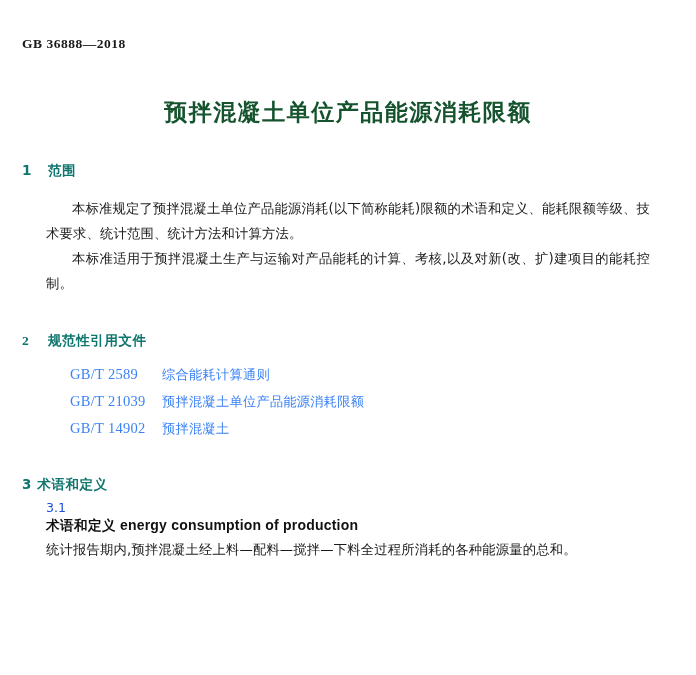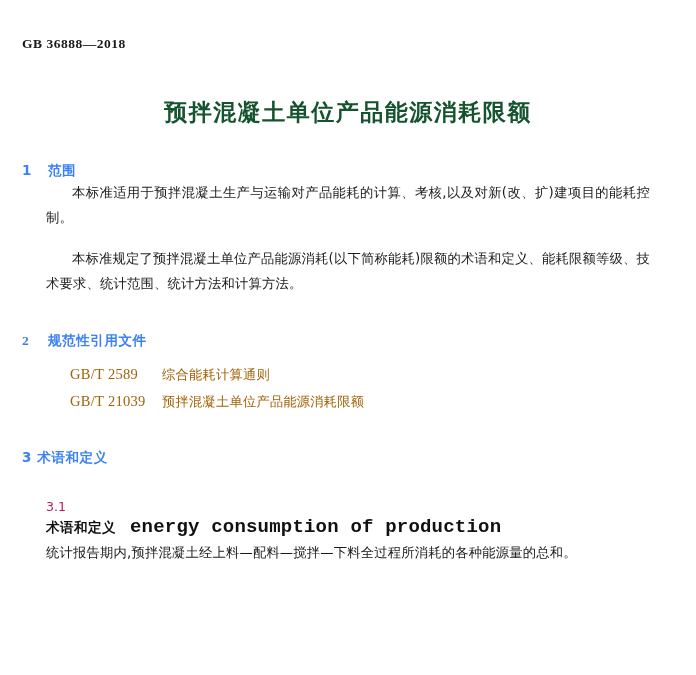--- a/index.html
+++ b/index.html
@@ -36,21 +36,21 @@
     font-weight: bold;
     font-size: 23px;
     letter-spacing: 1.5px;
     color: #14532d;
     margin-top: 45px;
   }
   .clause-head {
     font-family: "DejaVu Sans", sans-serif;
     font-weight: bold;
     font-size: 13.5px;
-    color: #3b82f6;
+    color: #0f766e;
     margin-top: 34px;
     letter-spacing: 0.6px;
   }
   .clause-head .num {
     display: inline-block;
     width: 26px;
   }
   .clause-head.tight {
   }
   .para {
@@ -66,59 +66,59 @@
   .para.indent {
     text-indent: 26px;
   }
   .para.follow {
     margin-top: 0;
   }
   .ref-line {
     font-family: "Liberation Serif", serif;
     font-size: 14.5px;
     line-height: 27px;
-    color: #a16207;
+    color: #3b82f6;
     padding-left: 48px;
     letter-spacing: 0.3px;
   }
   .ref-line .ref-code {
     display: inline-block;
     min-width: 92px;
   }
   .ref-line .ref-name {
     font-family: "DejaVu Sans", sans-serif;
     font-size: 13.2px;
   }
   .refs-block {
     margin-top: 11px;
   }
   .term-num {
     font-family: "DejaVu Sans", sans-serif;
     font-size: 12.6px;
-    color: #be185d;
-    margin-top: 32px;
+    color: #1d4ed8;
+    margin-top: 6px;
     padding-left: 24px;
   }
   .term-line {
     margin-top: 2px;
     padding-left: 24px;
     font-size: 13.3px;
     color: #111111;
   }
   .term-cn {
     font-family: "DejaVu Sans", sans-serif;
     font-weight: bold;
     font-size: 13.6px;
     letter-spacing: 0.4px;
   }
   .term-en {
-    font-family: Liberation Mono, monospace;
+    font-family: Liberation Sans, sans-serif;
     font-weight: bold;
-    font-size: 19px;
-    margin-left: 14px;
+    font-size: 14px;
+    margin-left: 4px;
     letter-spacing: 0.2px;
   }
   .term-def {
     font-family: "DejaVu Sans", sans-serif;
     font-size: 13.3px;
     line-height: 24px;
     color: #1a1a1a;
     padding-left: 24px;
     margin-top: 3px;
     letter-spacing: 0.2px;
@@ -133,33 +133,36 @@
 
 <div class="page">
 
   <div class="std-no">GB 36888—2018</div>
 
   <div class="doc-title">预拌混凝土单位产品能源消耗限额</div>
 
   <div class="clause-head">
     <span class="num">1</span><span>范围</span>
   </div>
+  <div class="para indent">本标准规定了预拌混凝土单位产品能源消耗(以下简称能耗)限额的术语和定义、能耗限额等级、技术要求、统计范围、统计方法和计算方法。</div>
   <div class="para indent follow">本标准适用于预拌混凝土生产与运输对产品能耗的计算、考核,以及对新(改、扩)建项目的能耗控制。</div>
-  <div class="para indent">本标准规定了预拌混凝土单位产品能源消耗(以下简称能耗)限额的术语和定义、能耗限额等级、技术要求、统计范围、统计方法和计算方法。</div>
 
   <div class="clause-head section-2-head">
     <span class="num">2</span><span>规范性引用文件</span>
   </div>
 
   <div class="refs-block">
     <div class="ref-line">
       <span class="ref-code">GB/T 2589</span><span class="ref-name">综合能耗计算通则</span>
     </div>
     <div class="ref-line">
       <span class="ref-code">GB/T 21039</span><span class="ref-name">预拌混凝土单位产品能源消耗限额</span>
+    </div>
+    <div class="ref-line">
+      <span class="ref-code">GB/T 14902</span><span class="ref-name">预拌混凝土</span>
     </div>
   </div>
 
   <div class="clause-head tight">
     <span>3</span>&nbsp;<span>术语和定义</span>
   </div>
 
   <div class="term-num">3.1</div>
   <div class="term-line">
     <span class="term-cn">术语和定义</span><span class="term-en">energy consumption of production</span>

